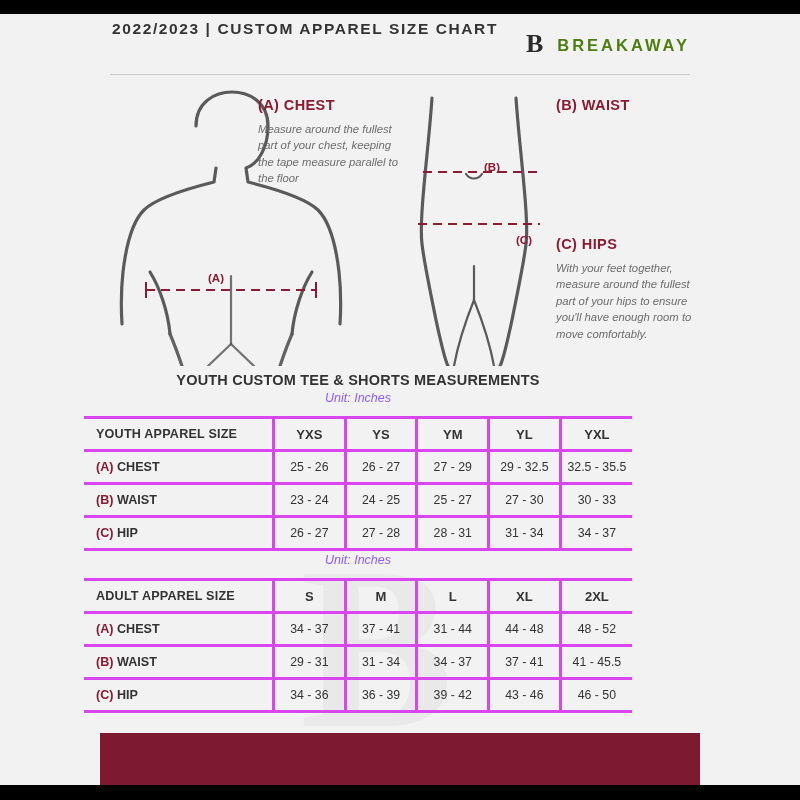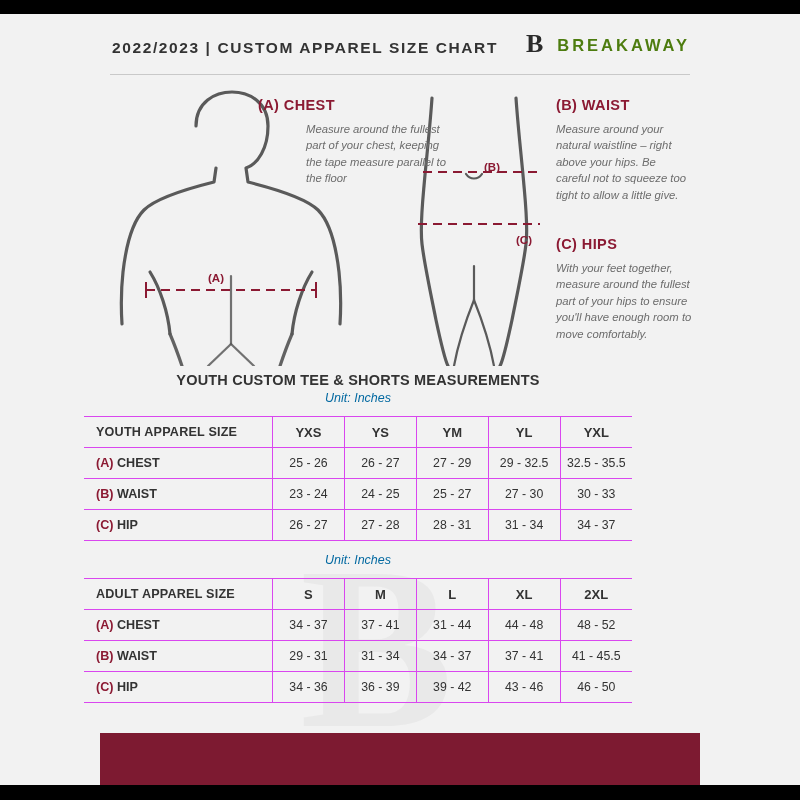--- a/index.html
+++ b/index.html
@@ -59,21 +59,21 @@
   .header {
     position: absolute;
     left: 0; top: 0;
     width: 800px;
     height: 62px;
     z-index: 3;
   }
   .header-title {
     position: absolute;
     left: 112px;
-    top: 25px;
+    top: 6px;
     font-size: 15.5px;
     font-weight: bold;
     letter-spacing: 1.6px;
     color: #333333;
     white-space: nowrap;
   }
   .brand {
     position: absolute;
     right: 110px;
     top: 18px;
@@ -150,31 +150,31 @@
     text-align: center;
     font-size: 14.5px;
     font-weight: bold;
     color: #333333;
     letter-spacing: 0.2px;
   }
   .tbl-unit {
     text-align: center;
     font-size: 12.5px;
     font-style: italic;
-    color: #0369a1;
+    color: #8b5cf6;
     margin-top: 3px;
   }
   table.sizes {
     border-collapse: collapse;
     margin: 11px auto 0 auto;
     width: 548px;
     table-layout: fixed;
   }
   table.sizes td, table.sizes th {
-    border: 1px solid #d946ef;
+    border: 3px solid #d946ef;
     height: 30px;
     font-size: 12.3px;
     color: #333;
     text-align: center;
     font-weight: normal;
     padding: 0;
   }
   table.sizes .rowhead {
     text-align: left;
     padding-left: 12px;
@@ -282,24 +282,23 @@
           <line x1="418" y1="148" x2="540" y2="148"></line>
         </g>
 
         <g stroke="#8b1a33" stroke-width="2">
           <line x1="146" y1="206" x2="146" y2="222"></line>
           <line x1="316" y1="206" x2="316" y2="222"></line>
         </g>
       </svg>
 
       <div class="note-title" style="left:258px; top:21px;">(A) CHEST</div>
-      <div class="note" style="left:258px; top:45px; width:146px;margin-left:48px;">Measure around the fullest part of your chest, keeping the tape measure parallel to the floor</div>
+      <div class="note" style="left:258px; top:45px; width:146px;">Measure around the fullest part of your chest, keeping the tape measure parallel to the floor</div>
 
       <div class="note-title" style="left:556px; top:21px;">(B) WAIST</div>
-      <div class="note" style="left:556px; top:45px; width:134px;">Measure around your natural waistline – right above your hips. Be careful not to squeeze too tight to allow a little give.</div>
 
       <div class="note-title" style="left:556px; top:160px;">(C) HIPS</div>
       <div class="note" style="left:556px; top:184px; width:136px;">With your feet together, measure around the fullest part of your hips to ensure you'll have enough room to move comfortably.</div>
 
       <div class="dimlabel" style="left:208px; top:196px;">(A)</div>
       <div class="dimlabel" style="left:484px; top:85px;">(B)</div>
       <div class="dimlabel" style="left:516px; top:158px;">(C)</div>
     </div>
 
     <div class="section" style="left:0; top:358px;">

